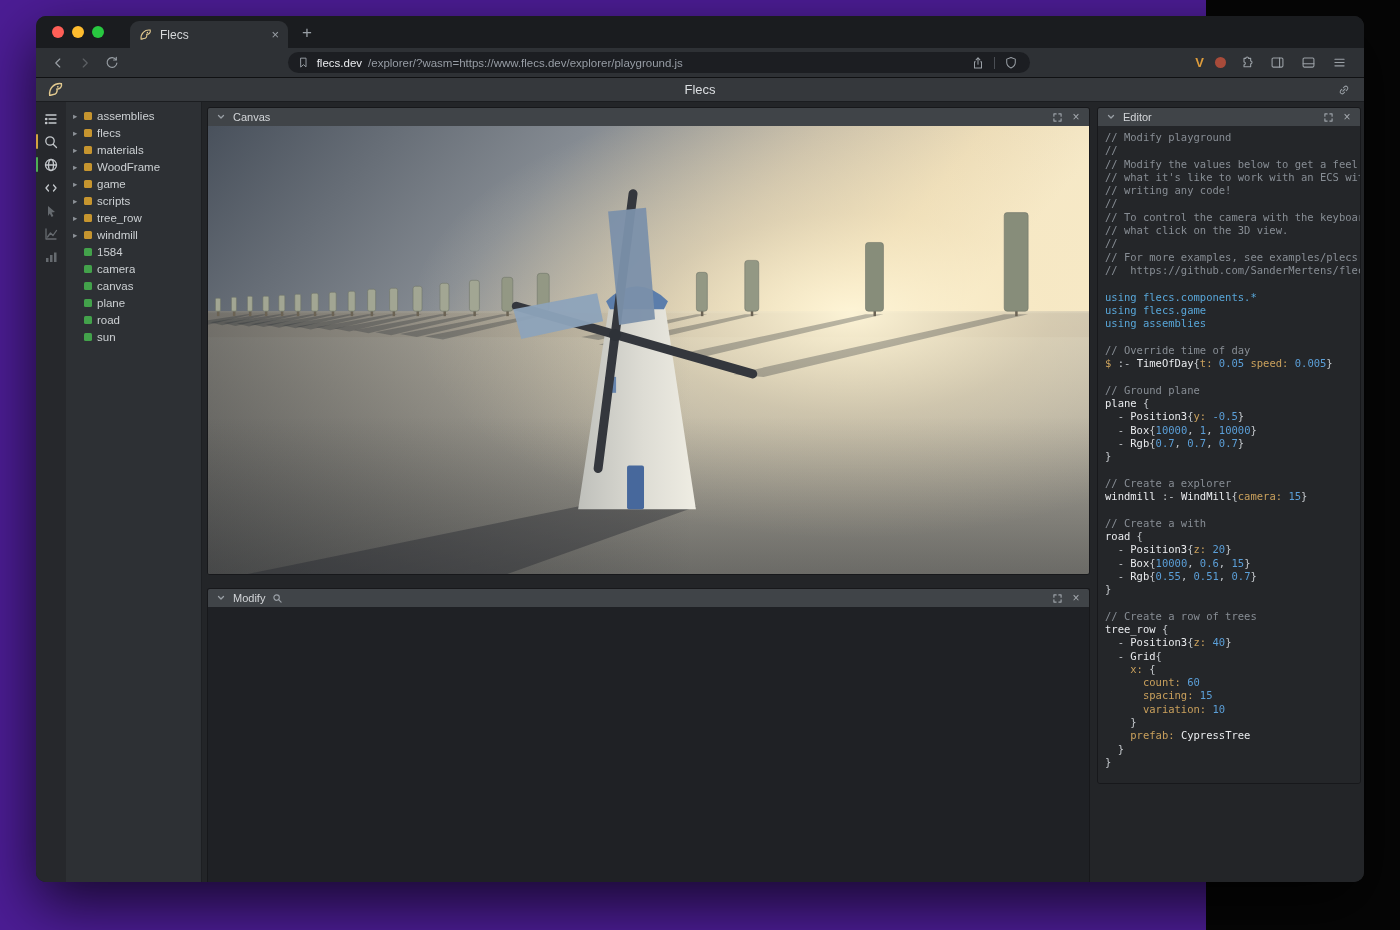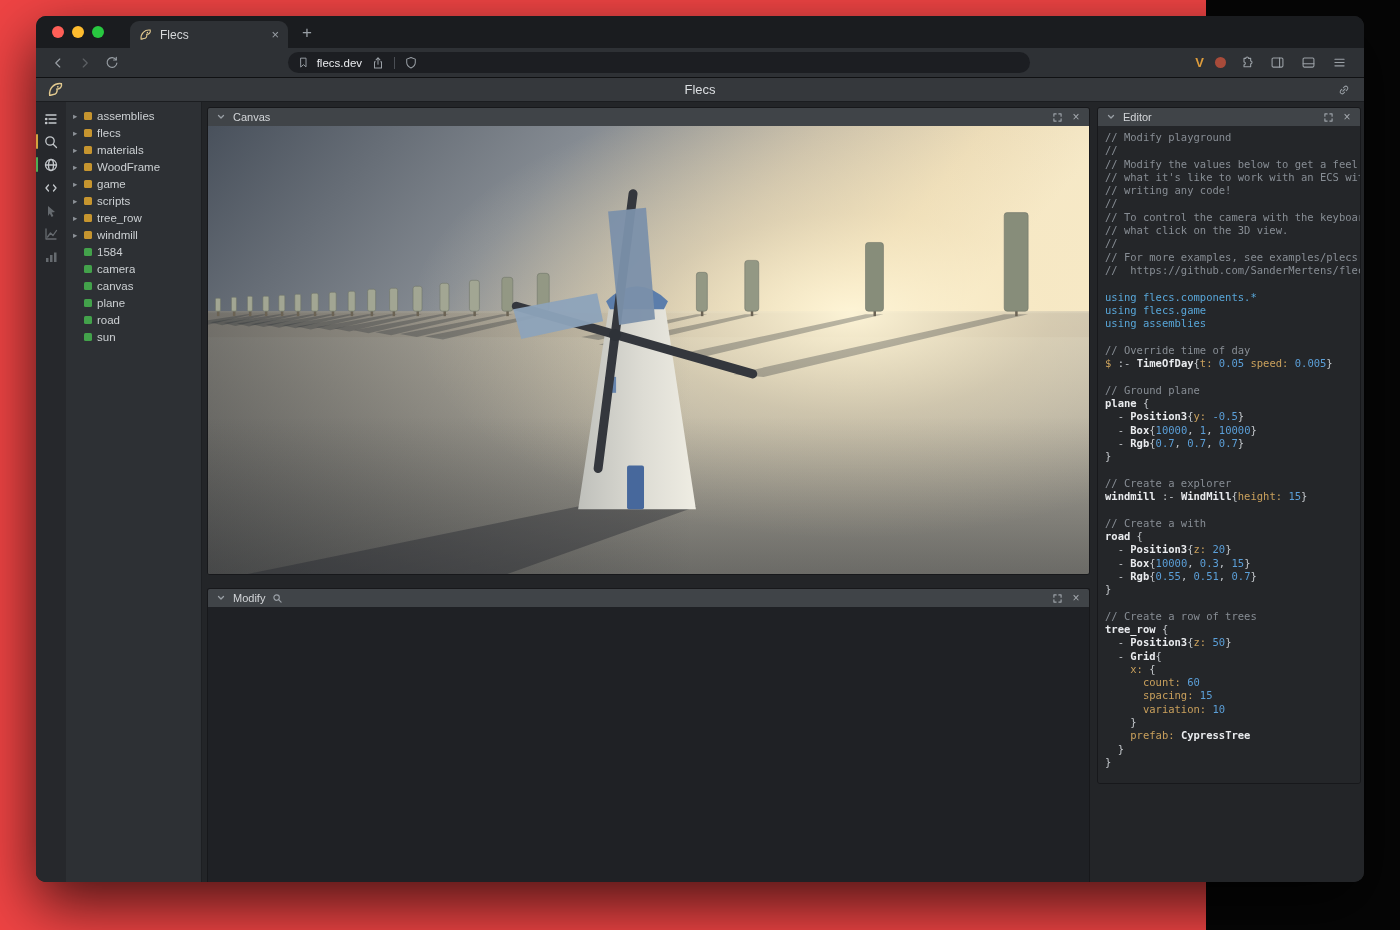--- a/index.html
+++ b/index.html
@@ -1,18 +1,18 @@
 <!DOCTYPE html>
 <html><head>
 <meta charset="utf-8">
 <style>
   *{margin:0;padding:0;box-sizing:border-box}
   html,body{width:1400px;height:930px;background:#060606;overflow:hidden;
     font-family:"Liberation Sans",sans-serif}
-  .stage{position:relative;width:1206px;height:930px;background:#ef4444}
+  .stage{position:relative;width:1206px;height:930px;background:#4c1d95}
 
   
   .bwindow{position:absolute;left:36px;top:16px;width:1328px;height:866px;
     border-radius:10px;overflow:hidden;background:#232528;
     box-shadow:0 22px 60px rgba(0,0,0,.7);display:flex;flex-direction:column}
 
   .tabstrip{height:32px;background:#1a1c1f;display:flex;align-items:flex-end;
     padding-left:16px;flex:none}
   .traffic{display:flex;gap:8px;align-self:center;margin-right:26px}
   .tl{width:12px;height:12px;border-radius:50%;display:inline-block}
@@ -78,21 +78,21 @@
   .pclose{font-size:12px;color:#a6abb0;line-height:1}
   .pbodyc{flex:1;position:relative;min-height:0}
   .canvas-scene{position:absolute;inset:0;width:100%;height:100%;display:block}
   .search-body{background:#1f2125}
   .editor-body{background:#242629;padding:5px 0 0 7px;overflow:hidden;
     font-family:"DejaVu Sans Mono",monospace;font-size:10.5px;line-height:13.3px}
   .code-line{white-space:pre;min-height:13.3px}
   .tok-c{color:#878d94}
   .tok-k{color:#58a6d8}
   .tok-u{color:#58a6d8}
-  .tok-e{color:#e9ebee;font-weight:bold}
+  .tok-e{color:#e9ebee;font-weight:normal}
   .tok-a{color:#c9a05c}
   .tok-n{color:#5b9fd8}
   .tok-p{color:#c3c7cb}
 
   .i{stroke:#9aa0a6;fill:none;stroke-width:1.3;stroke-linecap:round;stroke-linejoin:round}
   .i.bright{stroke:#c4c8cc}
   .i.dis{stroke:#5d6165}
 </style>
 </head>
 <body>
@@ -139,20 +139,21 @@
       </span>
     </div>
 
     <div class="urlbar">
       <span class="ibtn" style="width:14px">
         <svg class="i" width="13" height="13" viewBox="0 0 18 18">
               <path d="M5.5 3h7v12l-3.5-3-3.5 3z"></path>
             </svg>
       </span>
       <span class="url-host">flecs.dev</span>
+          <span class="url-path">/explorer/?wasm=https://www.flecs.dev/explorer/playground.js</span>
       <span class="ibtn">
         <svg class="i" width="14" height="14" viewBox="0 0 18 18">
               <path d="M9 2.5v8"></path>
               <path d="M6.5 5L9 2.5L11.5 5"></path>
               <path d="M5.5 7.5H4.5v8h9v-8h-1"></path>
             </svg>
       </span>
       <span class="url-div"></span>
       <span class="ibtn">
         <svg class="i" width="14" height="14" viewBox="0 0 18 18">
@@ -533,32 +534,32 @@
                   <div class="code-line"><span class="tok-a">$</span><span class="tok-p"> :- </span><span class="tok-e">TimeOfDay</span><span class="tok-p">{</span><span class="tok-a">t:</span><span class="tok-p"> </span><span class="tok-n">0.05</span><span class="tok-p"> </span><span class="tok-a">speed:</span><span class="tok-p"> </span><span class="tok-n">0.005</span><span class="tok-p">}</span></div>
                   <div class="code-line">&nbsp;</div>
                   <div class="code-line"><span class="tok-c">// Ground plane</span></div>
                   <div class="code-line"><span class="tok-e">plane</span><span class="tok-p"> {</span></div>
                   <div class="code-line"><span class="tok-p">  - </span><span class="tok-e">Position3</span><span class="tok-p">{</span><span class="tok-a">y:</span><span class="tok-p"> </span><span class="tok-n">-0.5</span><span class="tok-p">}</span></div>
                   <div class="code-line"><span class="tok-p">  - </span><span class="tok-e">Box</span><span class="tok-p">{</span><span class="tok-n">10000</span><span class="tok-p">, </span><span class="tok-n">1</span><span class="tok-p">, </span><span class="tok-n">10000</span><span class="tok-p">}</span></div>
                   <div class="code-line"><span class="tok-p">  - </span><span class="tok-e">Rgb</span><span class="tok-p">{</span><span class="tok-n">0.7</span><span class="tok-p">, </span><span class="tok-n">0.7</span><span class="tok-p">, </span><span class="tok-n">0.7</span><span class="tok-p">}</span></div>
                   <div class="code-line"><span class="tok-p">}</span></div>
                   <div class="code-line">&nbsp;</div>
                   <div class="code-line"><span class="tok-c">// Create a explorer</span></div>
-                  <div class="code-line"><span class="tok-e">windmill</span><span class="tok-p"> :- </span><span class="tok-e">WindMill</span><span class="tok-p">{</span><span class="tok-a">height:</span><span class="tok-p"> </span><span class="tok-n">15</span><span class="tok-p">}</span></div>
+                  <div class="code-line"><span class="tok-e">windmill</span><span class="tok-p"> :- </span><span class="tok-e">WindMill</span><span class="tok-p">{</span><span class="tok-a">camera:</span><span class="tok-p"> </span><span class="tok-n">15</span><span class="tok-p">}</span></div>
                   <div class="code-line">&nbsp;</div>
                   <div class="code-line"><span class="tok-c">// Create a with</span></div>
                   <div class="code-line"><span class="tok-e">road</span><span class="tok-p"> {</span></div>
                   <div class="code-line"><span class="tok-p">  - </span><span class="tok-e">Position3</span><span class="tok-p">{</span><span class="tok-a">z:</span><span class="tok-p"> </span><span class="tok-n">20</span><span class="tok-p">}</span></div>
-                  <div class="code-line"><span class="tok-p">  - </span><span class="tok-e">Box</span><span class="tok-p">{</span><span class="tok-n">10000</span><span class="tok-p">, </span><span class="tok-n">0.3</span><span class="tok-p">, </span><span class="tok-n">15</span><span class="tok-p">}</span></div>
+                  <div class="code-line"><span class="tok-p">  - </span><span class="tok-e">Box</span><span class="tok-p">{</span><span class="tok-n">10000</span><span class="tok-p">, </span><span class="tok-n">0.6</span><span class="tok-p">, </span><span class="tok-n">15</span><span class="tok-p">}</span></div>
                   <div class="code-line"><span class="tok-p">  - </span><span class="tok-e">Rgb</span><span class="tok-p">{</span><span class="tok-n">0.55</span><span class="tok-p">, </span><span class="tok-n">0.51</span><span class="tok-p">, </span><span class="tok-n">0.7</span><span class="tok-p">}</span></div>
                   <div class="code-line"><span class="tok-p">}</span></div>
                   <div class="code-line">&nbsp;</div>
                   <div class="code-line"><span class="tok-c">// Create a row of trees</span></div>
                   <div class="code-line"><span class="tok-e">tree_row</span><span class="tok-p"> {</span></div>
-                  <div class="code-line"><span class="tok-p">  - </span><span class="tok-e">Position3</span><span class="tok-p">{</span><span class="tok-a">z:</span><span class="tok-p"> </span><span class="tok-n">50</span><span class="tok-p">}</span></div>
+                  <div class="code-line"><span class="tok-p">  - </span><span class="tok-e">Position3</span><span class="tok-p">{</span><span class="tok-a">z:</span><span class="tok-p"> </span><span class="tok-n">40</span><span class="tok-p">}</span></div>
                   <div class="code-line"><span class="tok-p">  - </span><span class="tok-e">Grid</span><span class="tok-p">{</span></div>
                   <div class="code-line"><span class="tok-p">    </span><span class="tok-a">x:</span><span class="tok-p"> {</span></div>
                   <div class="code-line"><span class="tok-p">      </span><span class="tok-a">count:</span><span class="tok-p"> </span><span class="tok-n">60</span></div>
                   <div class="code-line"><span class="tok-p">      </span><span class="tok-a">spacing:</span><span class="tok-p"> </span><span class="tok-n">15</span></div>
                   <div class="code-line"><span class="tok-p">      </span><span class="tok-a">variation:</span><span class="tok-p"> </span><span class="tok-n">10</span></div>
                   <div class="code-line"><span class="tok-p">    }</span></div>
                   <div class="code-line"><span class="tok-p">    </span><span class="tok-a">prefab:</span><span class="tok-p"> </span><span class="tok-e">CypressTree</span></div>
                   <div class="code-line"><span class="tok-p">  }</span></div>
                   <div class="code-line"><span class="tok-p">}</span></div>
                 </div>

